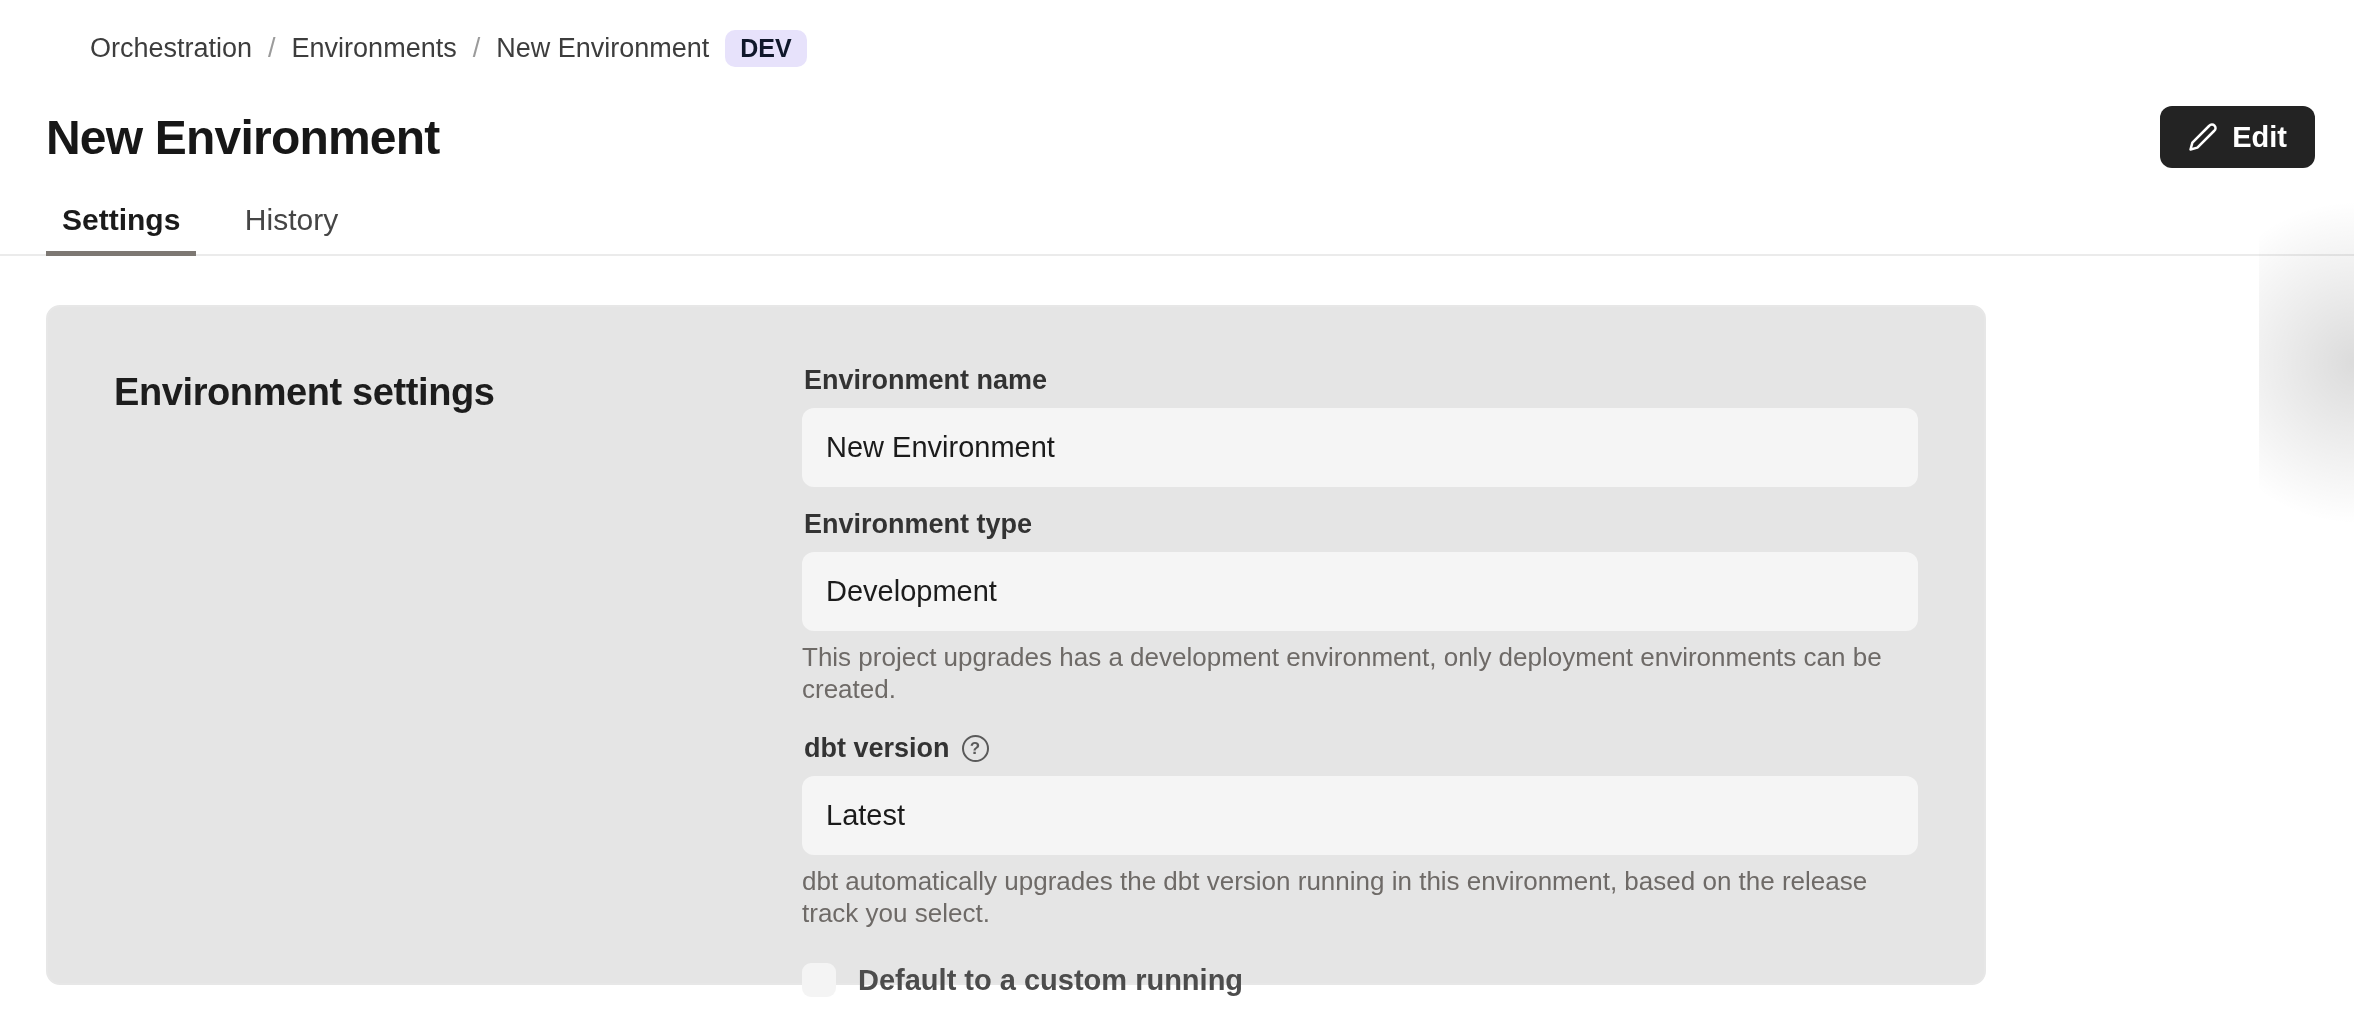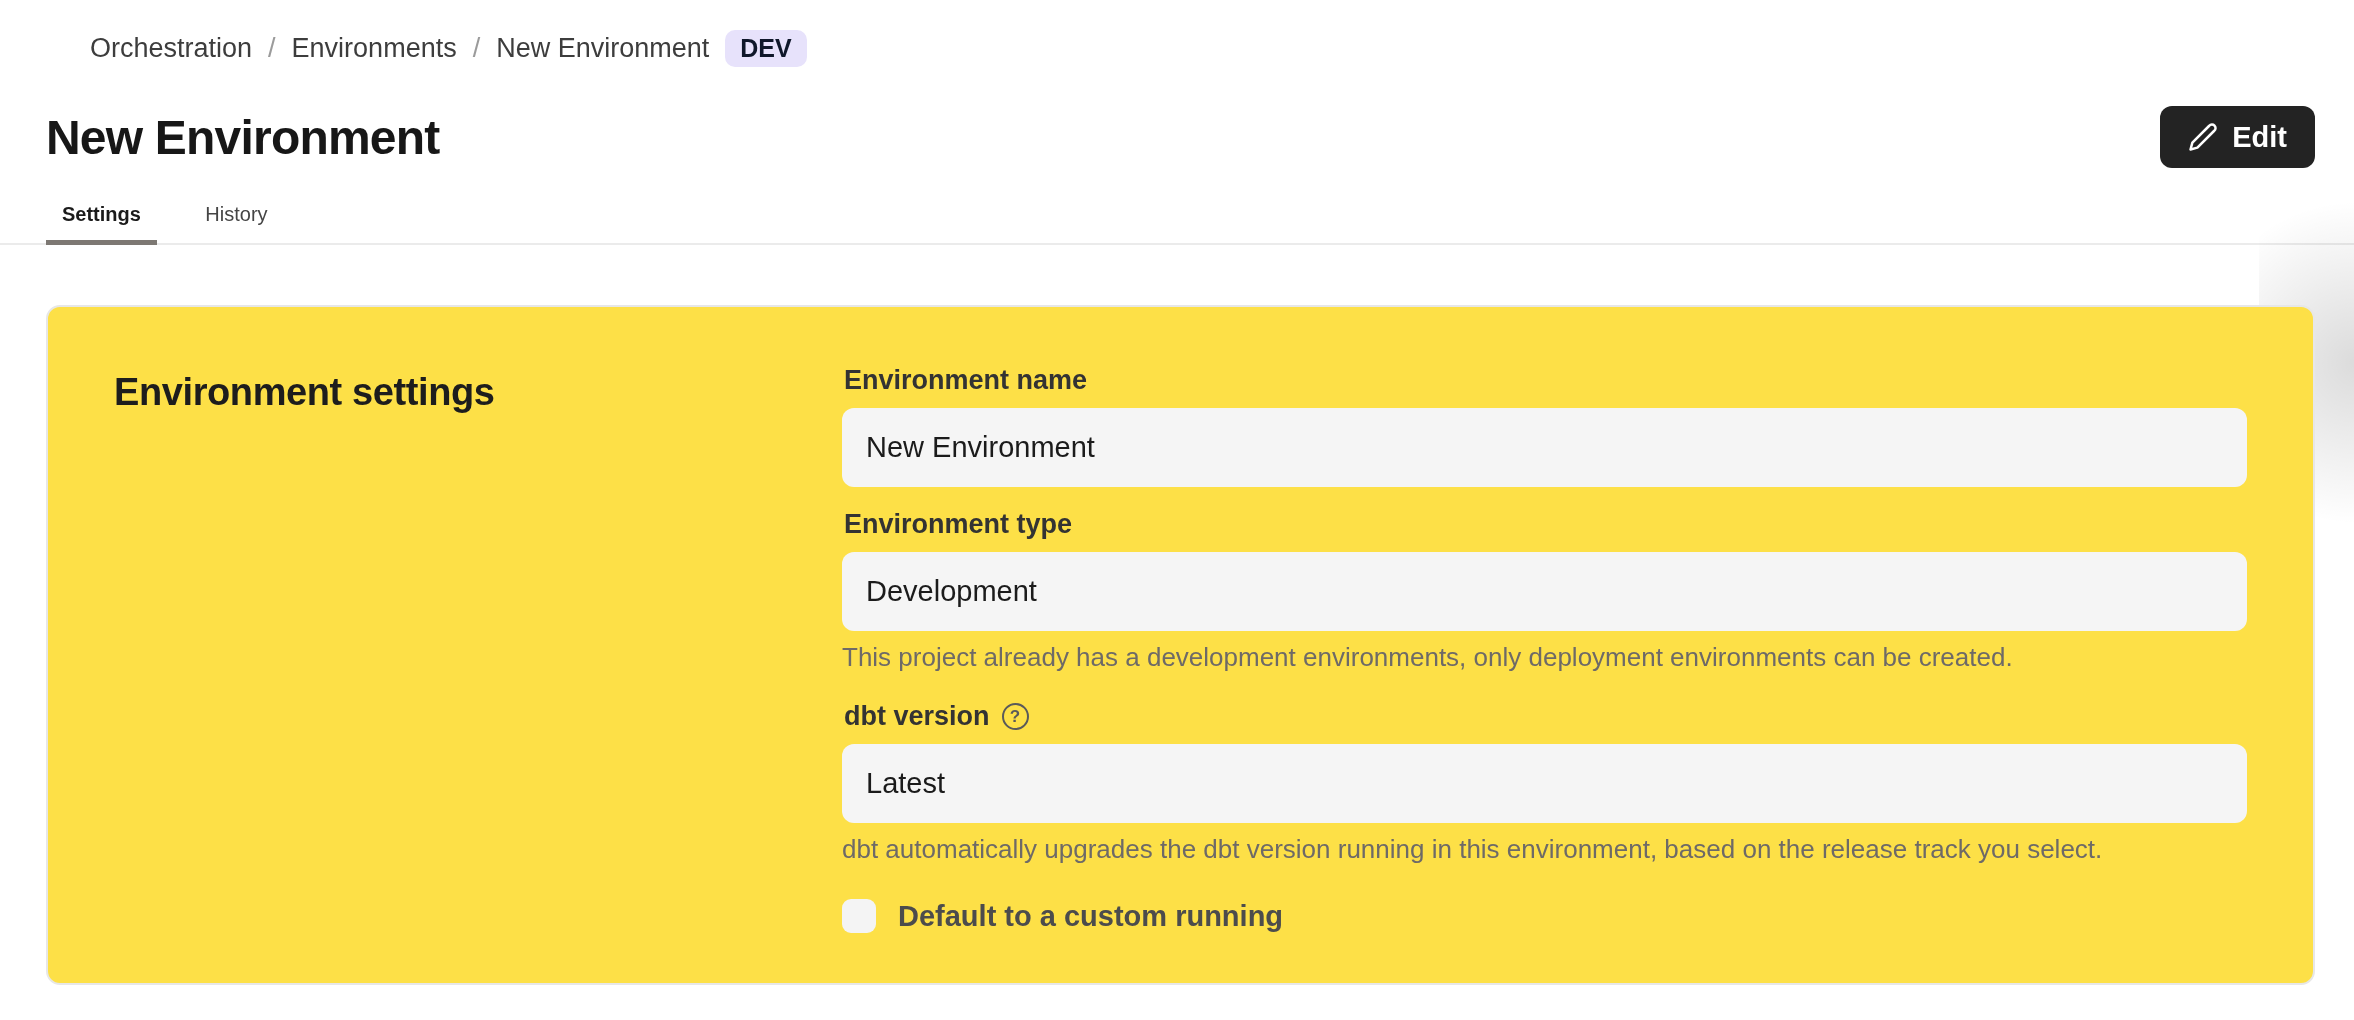--- a/index.html
+++ b/index.html
@@ -49,47 +49,46 @@
 
   
   .tabs-bar {
     position: absolute; top: 203px; left: 0; right: 0;
     border-bottom: 2px solid #ebebeb;
     padding-left: 46px;
   }
   .tab {
     display: inline-block;
     padding: 0 16px 14px 16px;
-    font-size: 20px;
+    font-size: 30px;
     cursor: pointer;
     margin-bottom: -2px;
   }
   .tab.active {
     font-weight: 700; color: #1b1b1b;
     border-bottom: 5px solid #7d7873;
   }
   .tab.inactive { color: #454545; margin-left: 28px; }
 
   
   .right-shade {
     position: absolute; top: 185px; right: 0;
     width: 95px; height: 370px;
     background: radial-gradient(circle at 102% 48%, rgba(0,0,0,0.14), rgba(0,0,0,0) 75%);
     pointer-events: none;
   }
 
   
   .card {
     position: absolute; top: 305px; left: 46px;
-    width: 2269px; height: 680px;
-    background: #fde047;
+    width: 1940px; height: 680px;
+    background: #e5e5e5;
     border: 2px solid #e7e7e7;
     border-radius: 14px;
     display: flex;
-    gap: 40px;
   }
   .card-left { width: 754px; padding: 64px 0 0 66px; }
   .card-heading { font-size: 38px; font-weight: 700; color: #1d1d1d; letter-spacing: -0.4px; }
   .card-right { flex: 1; padding: 58px 66px 0 0; }
 
   .field-label {
     display: flex; align-items: center; gap: 12px;
     font-size: 27px; font-weight: 600; color: #333333;
     margin: 0 0 12px 2px; line-height: 31px;
   }
@@ -170,21 +169,21 @@
         <span>Environment name</span>
       </div>
       <div class="input">New Environment</div>
     </div>
 
     <div class="group-gap-sm">
       <div class="field-label">
         <span>Environment type</span>
       </div>
       <div class="input">Development</div>
-      <div class="helper">This project already has a development environments, only deployment environments can be created.</div>
+      <div class="helper">This project upgrades has a development environment, only deployment environments can be created.</div>
     </div>
 
     <div class="group-gap-md">
       <div class="field-label">
         <span>dbt version</span>
         <span class="help-icon">?</span>
       </div>
       <div class="input">Latest</div>
       <div class="helper">dbt automatically upgrades the dbt version running in this environment, based on the release track you select.</div>
     </div>

